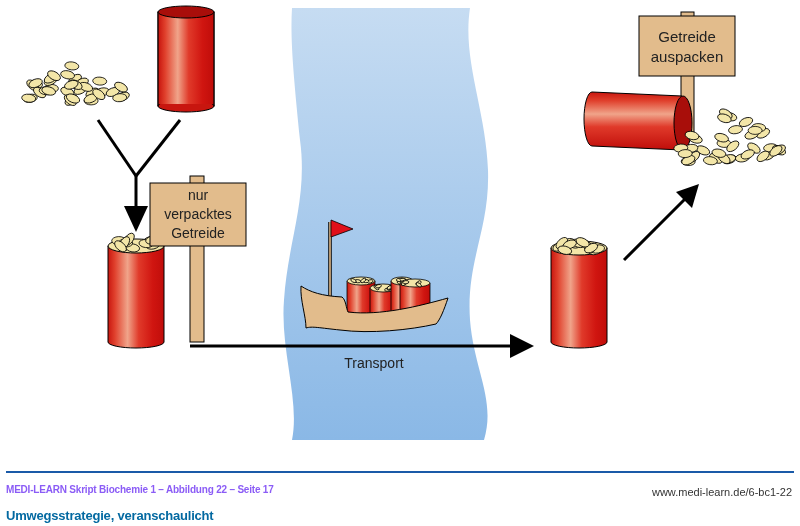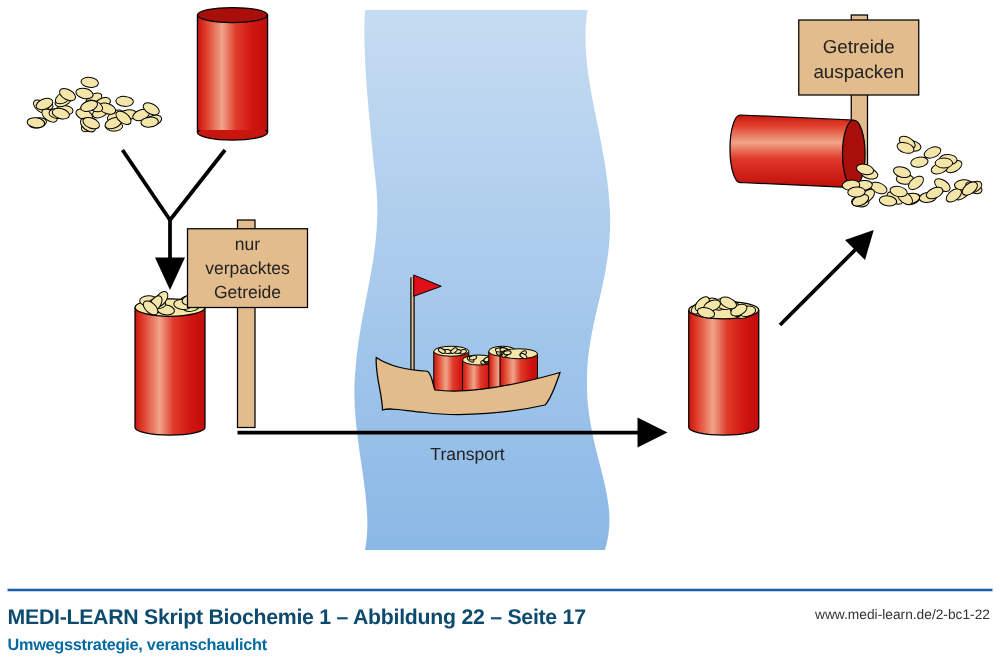--- a/index.html
+++ b/index.html
@@ -1,19 +1,19 @@
 <!DOCTYPE html>
 <html><head>
 <meta charset="utf-8">
 <style>
   html, body { margin: 0; padding: 0; background: #ffffff; }
   body { width: 800px; height: 526px; position: relative; overflow: hidden; font-family: "Liberation Sans", sans-serif; }
   #stage { position: absolute; left: 0; top: 0; width: 800px; height: 460px; }
   .divider { position: absolute; left: 6px; top: 471px; width: 788px; height: 2px; background: #1a5aa8; }
-  .caption-title { position: absolute; left: 6px; top: 484px; font-size: 17px; font-weight: bold; color: #0c4a6e; font-family: "Liberation Sans", sans-serif; letter-spacing: -0.2px; }
+  .caption-title { position: absolute; left: 6px; top: 484px; font-size: 10px; font-weight: bold; color: #8b5cf6; font-family: "Liberation Sans", sans-serif; letter-spacing: -0.2px; }
   .caption-url { position: absolute; right: 8px; top: 486px; font-size: 11px; color: #333; font-family: "Liberation Sans", sans-serif; }
   .caption-sub { position: absolute; left: 6px; top: 508px; font-size: 13px; font-weight: bold; color: #0369a1; font-family: "Liberation Sans", sans-serif; letter-spacing: -0.2px; }
   svg text { font-family: "Liberation Sans", sans-serif; }
 </style>
 </head>
 <body>
 
 <svg id="stage" width="800" height="460" viewBox="0 0 800 460" xmlns="http://www.w3.org/2000/svg">
   <defs>
     <linearGradient id="riverGrad" x1="0" y1="0" x2="0" y2="1">
@@ -244,14 +244,14 @@
       <ellipse cx="747.7" cy="154.4" rx="7" ry="4" transform="rotate(-24 747.7 154.4)" fill="#f3e6a8" stroke="#000" stroke-width="0.8"></ellipse>
       <ellipse cx="732.8" cy="146.3" rx="7" ry="4" transform="rotate(-38 732.8 146.3)" fill="#f3e6a8" stroke="#000" stroke-width="0.8"></ellipse>
       <ellipse cx="775.9" cy="150.9" rx="7" ry="4" transform="rotate(-37 775.9 150.9)" fill="#f3e6a8" stroke="#000" stroke-width="0.8"></ellipse>
       <ellipse cx="718.9" cy="153.2" rx="7" ry="4" transform="rotate(13 718.9 153.2)" fill="#f3e6a8" stroke="#000" stroke-width="0.8"></ellipse>
     </g>
 
 </svg>
 
 <div class="divider"></div>
 <div class="caption-title">MEDI-LEARN Skript Biochemie 1 – Abbildung 22 – Seite 17</div>
-<div class="caption-url">www.medi-learn.de/2-bc1-22</div>
+<div class="caption-url">www.medi-learn.de/6-bc1-22</div>
 <div class="caption-sub">Umwegsstrategie, veranschaulicht</div>
 
 </body></html>

